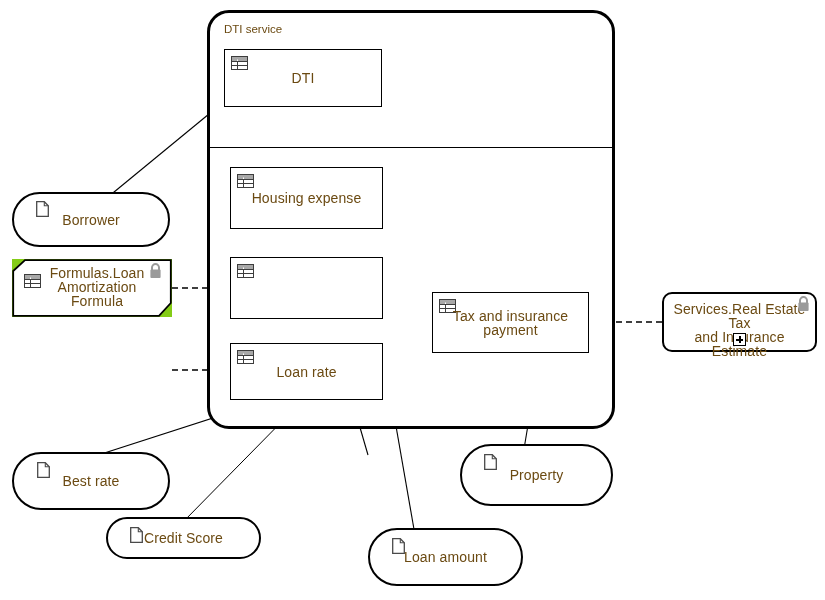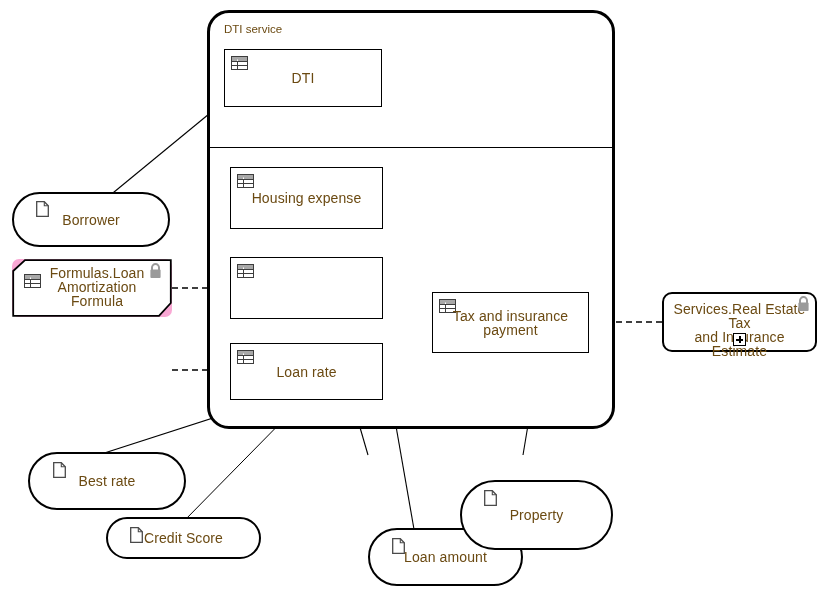--- a/index.html
+++ b/index.html
@@ -61,21 +61,21 @@
   }
   .stadium .label{top:50%;transform:translateY(-50%);}
 
   
   .doc-icon{
     position:absolute;width:13px;height:16px;
   }
   .doc-icon svg{display:block;}
 
   
-  .tagshape{background:#f9a8d4;border-radius:7px;}
+  .tagshape{background:#84cc16;}
   .tagshape svg{position:absolute;left:0;top:0;}
   .tagshape .label{z-index:2;}
 
   
   .rrect{
     border:2.6px solid #000;border-radius:10px;background:#fff;
   }
 
   
   .lock-icon{position:absolute;width:13px;height:16px;}
@@ -206,21 +206,21 @@
       </span>
       <span class="lock-icon" style="right:10px;top:4px;">
         <svg width="13" height="16" viewBox="0 0 13 16">
             <path d="M3,7 V4.6 A3.5,3.5 0 0 1 10,4.6 V7" fill="none" stroke="#9a9a9a" stroke-width="2"></path>
             <rect x="1.4" y="6.6" width="10.2" height="8.4" rx="1" fill="#9a9a9a"></rect>
           </svg>
       </span>
     </div>
 
 
-    <div class="node stadium" style="left:28px;top:452px;width:158px;height:58px;">
+    <div class="node stadium" style="left:12px;top:452px;width:158px;height:58px;">
       <span class="doc-icon" style="left:23px;top:8px;">
         <svg width="13" height="16" viewBox="0 0 13 16">
             <path d="M0.7,0.7 H8.3 L12.3,4.7 V15.3 H0.7 Z" fill="#fff" stroke="#4a4a4a" stroke-width="1.3" stroke-linejoin="miter"></path>
             <path d="M8.3,0.7 V4.7 H12.3" fill="none" stroke="#4a4a4a" stroke-width="1.1"></path>
           </svg>
       </span>
       <span class="label">Best rate</span>
     </div>
 
     <div class="node stadium" style="left:106px;top:517px;width:155px;height:42px;">
@@ -237,21 +237,21 @@
     <div class="node stadium" style="left:368px;top:528px;width:155px;height:58px;">
       <span class="doc-icon" style="left:22px;top:8px;">
         <svg width="13" height="16" viewBox="0 0 13 16">
             <path d="M0.7,0.7 H8.3 L12.3,4.7 V15.3 H0.7 Z" fill="#fff" stroke="#4a4a4a" stroke-width="1.3" stroke-linejoin="miter"></path>
             <path d="M8.3,0.7 V4.7 H12.3" fill="none" stroke="#4a4a4a" stroke-width="1.1"></path>
           </svg>
       </span>
       <span class="label">Loan amount</span>
     </div>
 
-    <div class="node stadium" style="left:460px;top:480px;width:153px;height:70px;">
+    <div class="node stadium" style="left:460px;top:444px;width:153px;height:62px;">
       <span class="doc-icon" style="left:22px;top:8px;">
         <svg width="13" height="16" viewBox="0 0 13 16">
             <path d="M0.7,0.7 H8.3 L12.3,4.7 V15.3 H0.7 Z" fill="#fff" stroke="#4a4a4a" stroke-width="1.3" stroke-linejoin="miter"></path>
             <path d="M8.3,0.7 V4.7 H12.3" fill="none" stroke="#4a4a4a" stroke-width="1.1"></path>
           </svg>
       </span>
       <span class="label">Property</span>
     </div>
 
     <div class="node rrect" style="left:662px;top:292px;width:155px;height:60px;">

